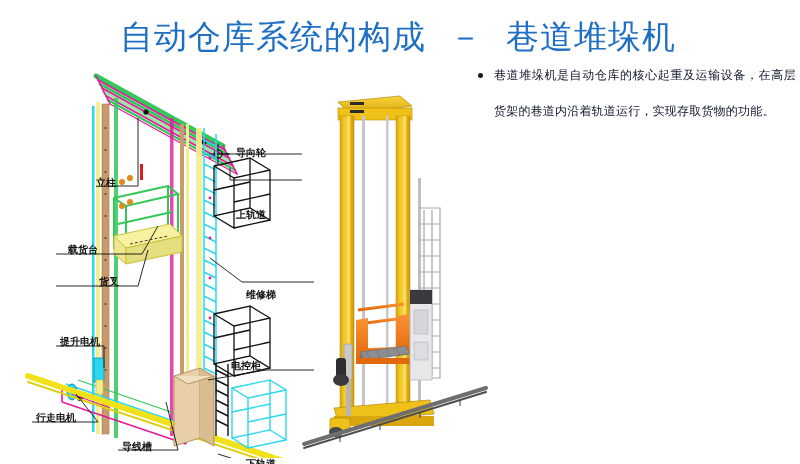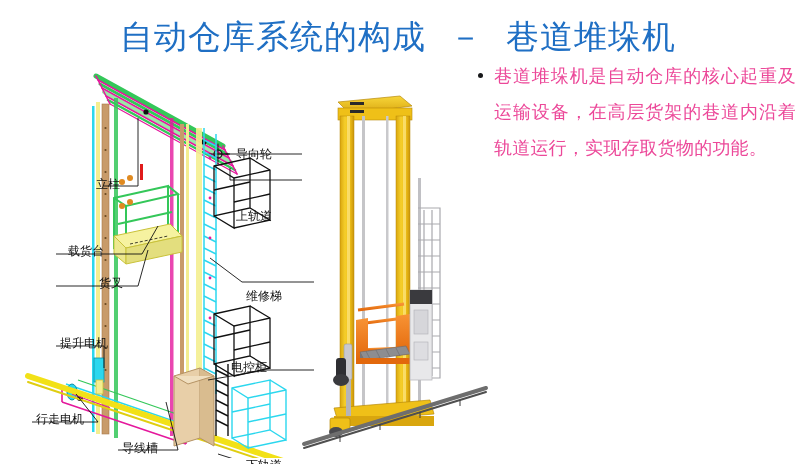--- a/index.html
+++ b/index.html
@@ -37,23 +37,23 @@
   #bullets {
     position: absolute;
     left: 470px;
     top: 58px;
     width: 326px;
   }
   .bullet-item {
     position: relative;
     padding-left: 24px;
     margin-bottom: 2px;
-    font-size: 18px;
+    font-size: 12px;
     line-height: 35.8px;
-    color: #ec4899;
+    color: #0f172a;
     text-align: justify;
     text-justify: inter-ideograph;
     letter-spacing: 0.2px;
   }
   .bullet-dot {
     position: absolute;
     left: 8px;
     top: 15px;
     width: 5px;
     height: 5px;
@@ -66,24 +66,25 @@
     position: absolute;
     left: 18px;
     top: 58px;
     width: 300px;
     height: 400px;
   }
   #cad-svg { display: block; }
 
   .cad-label {
     position: absolute;
-    font-size: 12px;
+    font-size: 10px;
     color: #111;
     white-space: nowrap;
     font-family: "DejaVu Sans", "Liberation Sans", sans-serif;
+    font-weight: bold;
   }
 
   
   #photo-figure {
     position: absolute;
     left: 300px;
     top: 58px;
     width: 190px;
     height: 400px;
   }

